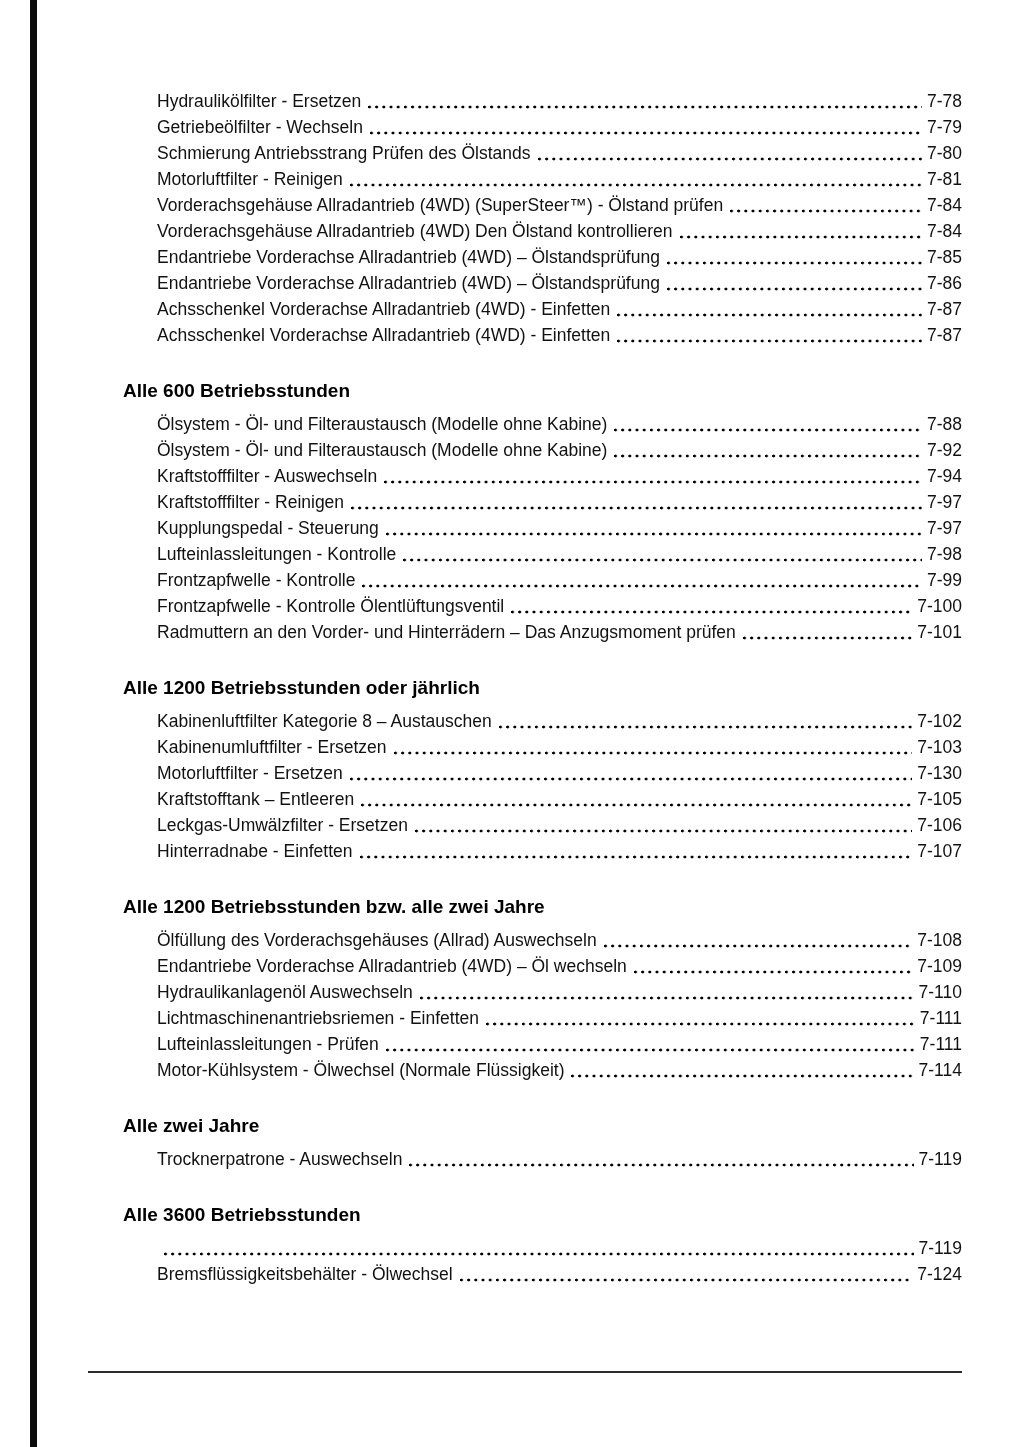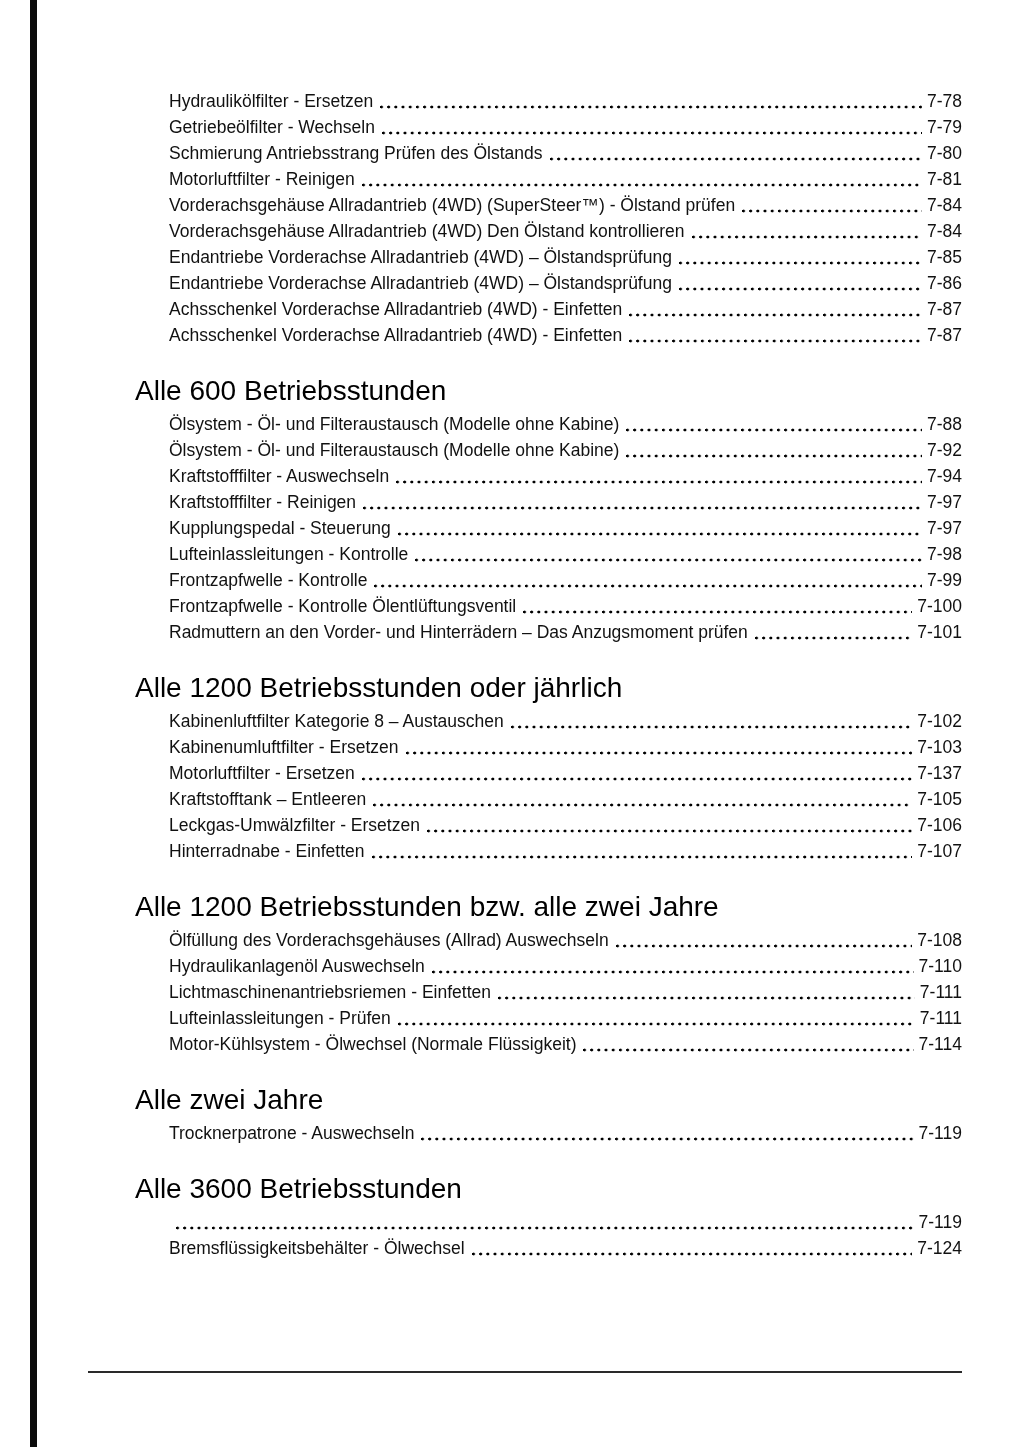--- a/index.html
+++ b/index.html
@@ -24,29 +24,28 @@
     background: #0b0b0b;
   }
   .toc {
     position: absolute;
     left: 123px;
     top: 88px;
     width: 839px; 
   }
   .toc-section {
     margin-top: 30px;
-    margin-left: 12px;
   }
   .toc-section:first-child,
   .toc-section.no-title {
     margin-top: 0;
   }
   .section-title {
-    font-size: 28px;
-    font-weight: 400;
+    font-size: 19px;
+    font-weight: 700;
     color: #000000;
     margin: 0 0 7px 0;
     line-height: 26px;
     white-space: nowrap;
   }
   .entries {
     padding-left: 34px;
   }
   .toc-entry {
     display: flex;
@@ -224,21 +223,21 @@
 
   <div class="toc-entry">
     <span class="entry-label">Kabinenumluftfilter - Ersetzen</span>
     <span class="leader"></span>
     <span class="entry-page">7-103</span>
   </div>
 
   <div class="toc-entry">
     <span class="entry-label">Motorluftfilter - Ersetzen</span>
     <span class="leader"></span>
-    <span class="entry-page">7-137</span>
+    <span class="entry-page">7-130</span>
   </div>
 
   <div class="toc-entry">
     <span class="entry-label">Kraftstofftank – Entleeren</span>
     <span class="leader"></span>
     <span class="entry-page">7-105</span>
   </div>
 
   <div class="toc-entry">
     <span class="entry-label">Leckgas-Umwälzfilter - Ersetzen</span>
@@ -256,20 +255,25 @@
 
   <section class="toc-section">
     <h2 class="section-title">Alle 1200 Betriebsstunden bzw. alle zwei Jahre</h2>
     <div class="entries">
   <div class="toc-entry">
     <span class="entry-label">Ölfüllung des Vorderachsgehäuses (Allrad) Auswechseln</span>
     <span class="leader"></span>
     <span class="entry-page">7-108</span>
   </div>
 
+  <div class="toc-entry">
+    <span class="entry-label">Endantriebe Vorderachse Allradantrieb (4WD) – Öl wechseln</span>
+    <span class="leader"></span>
+    <span class="entry-page">7-109</span>
+  </div>
 
   <div class="toc-entry">
     <span class="entry-label">Hydraulikanlagenöl Auswechseln</span>
     <span class="leader"></span>
     <span class="entry-page">7-110</span>
   </div>
 
   <div class="toc-entry">
     <span class="entry-label">Lichtmaschinenantriebsriemen - Einfetten</span>
     <span class="leader"></span>

